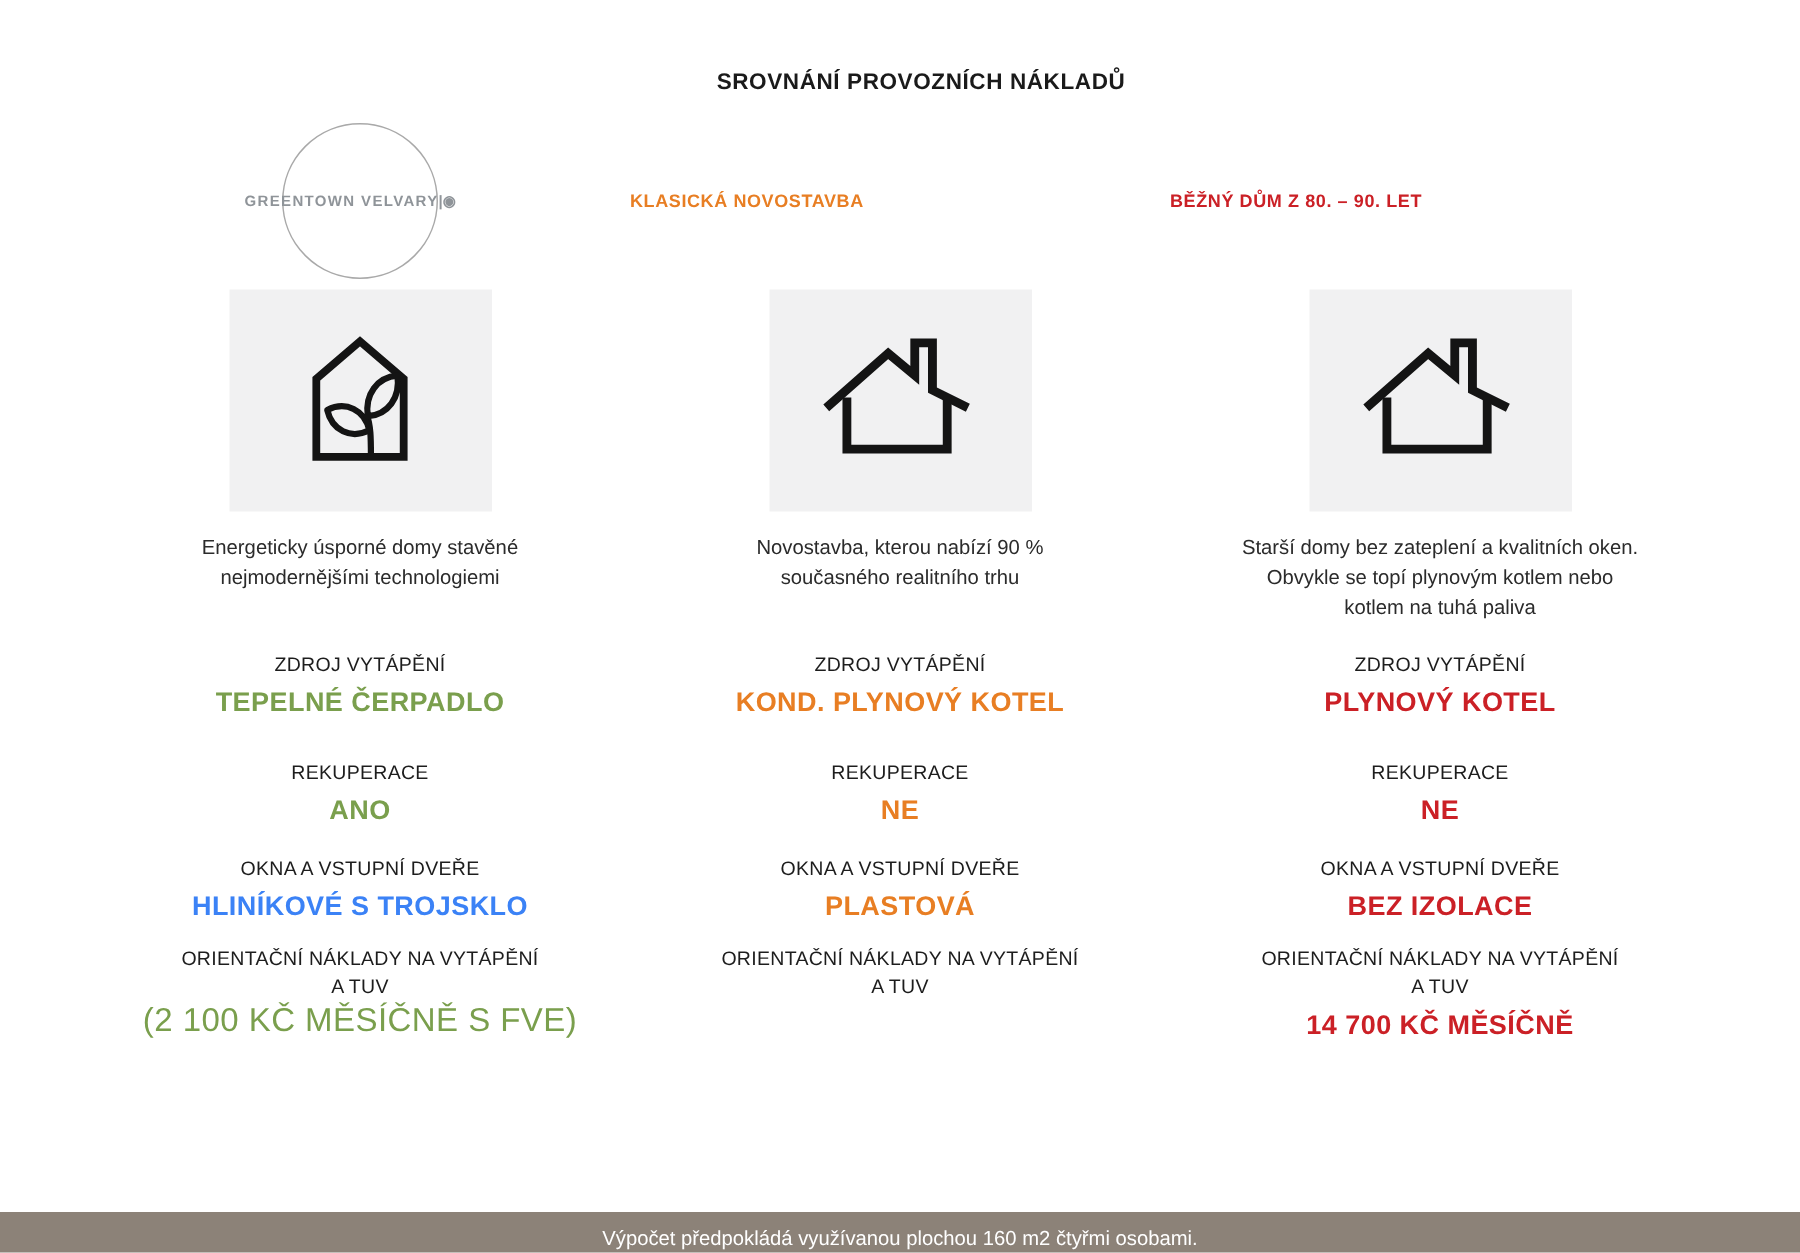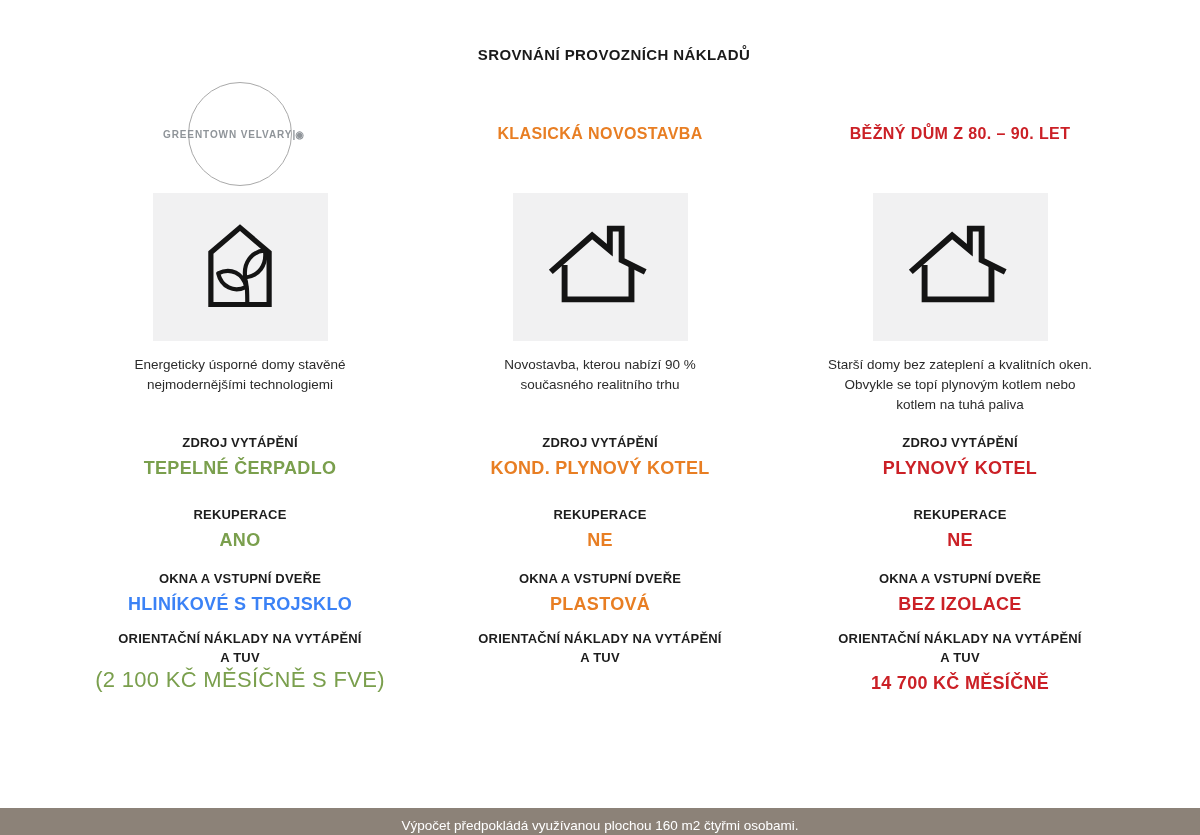--- a/index.html
+++ b/index.html
@@ -27,21 +27,20 @@
     display: grid;
     grid-template-columns: 1fr 1fr 1fr;
   }
   .col { text-align: center; }
 
   
   .head-zone {
     height: 118px;
     display: flex;
     align-items: center;
-    justify-content: center;
     position: relative;
   }
   .logo-circle {
     width: 104px; height: 104px;
     border: 1px solid #a9a9a9;
     border-radius: 50%;
     position: relative;
     margin: 0 auto;
   }
   .logo-text {
@@ -53,21 +52,21 @@
     font-weight: 600;
     letter-spacing: 0.9px;
     color: #8f9499;
   }
   .logo-mark {
     font-size: 10px;
     color: #8f9499;
     letter-spacing: 0;
   }
   .col-header {
-    font-size: 16px;
+    font-size: 12px;
     font-weight: bold;
     letter-spacing: 0.4px;
   }
 
   
   .icon-tile {
     width: 175px; height: 148px;
     background: #f1f1f2;
     margin: 0 auto;
     display: flex;
@@ -79,21 +78,21 @@
     margin-top: 14px;
     height: 64px;
     font-size: 13.5px;
     line-height: 20px;
     color: #2b2b2b;
     white-space: pre-line;
   }
 
   .row-label {
     font-size: 13px;
-    font-weight: bold;
+    font-weight: normal;
     color: #1d1d1d;
     letter-spacing: 0.2px;
     line-height: 19px;
     white-space: pre-line;
   }
   .row-value {
     font-size: 18px;
     font-weight: bold;
     letter-spacing: 0.3px;
     line-height: 26px;

